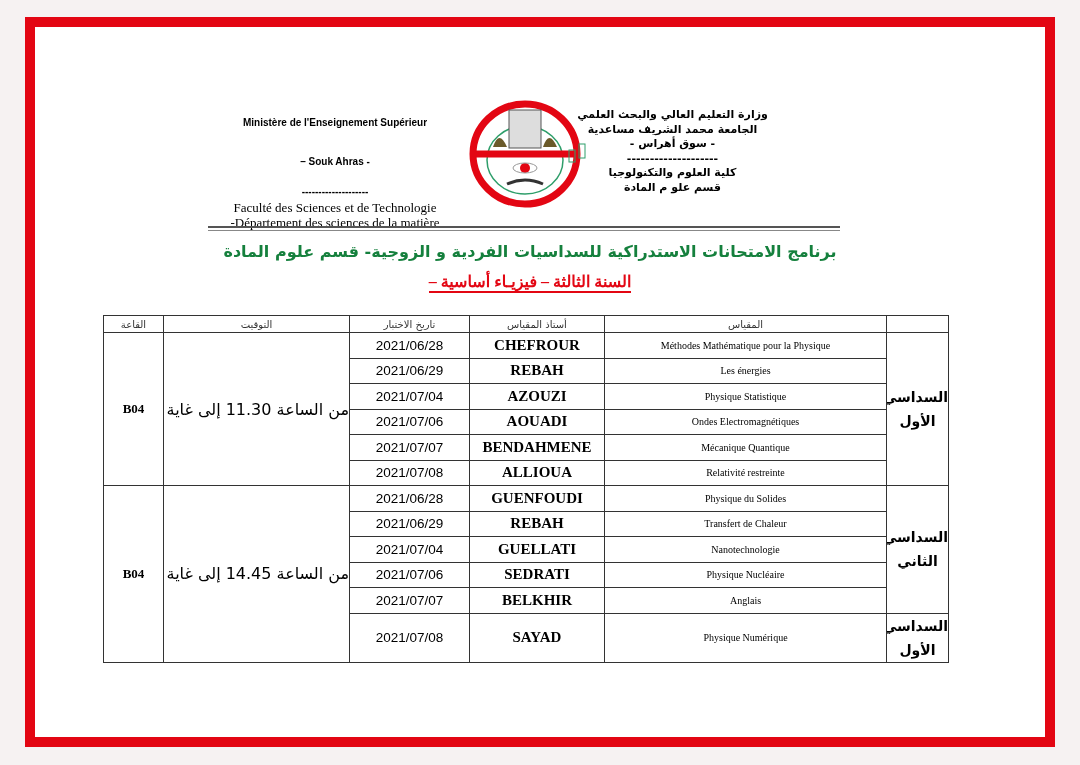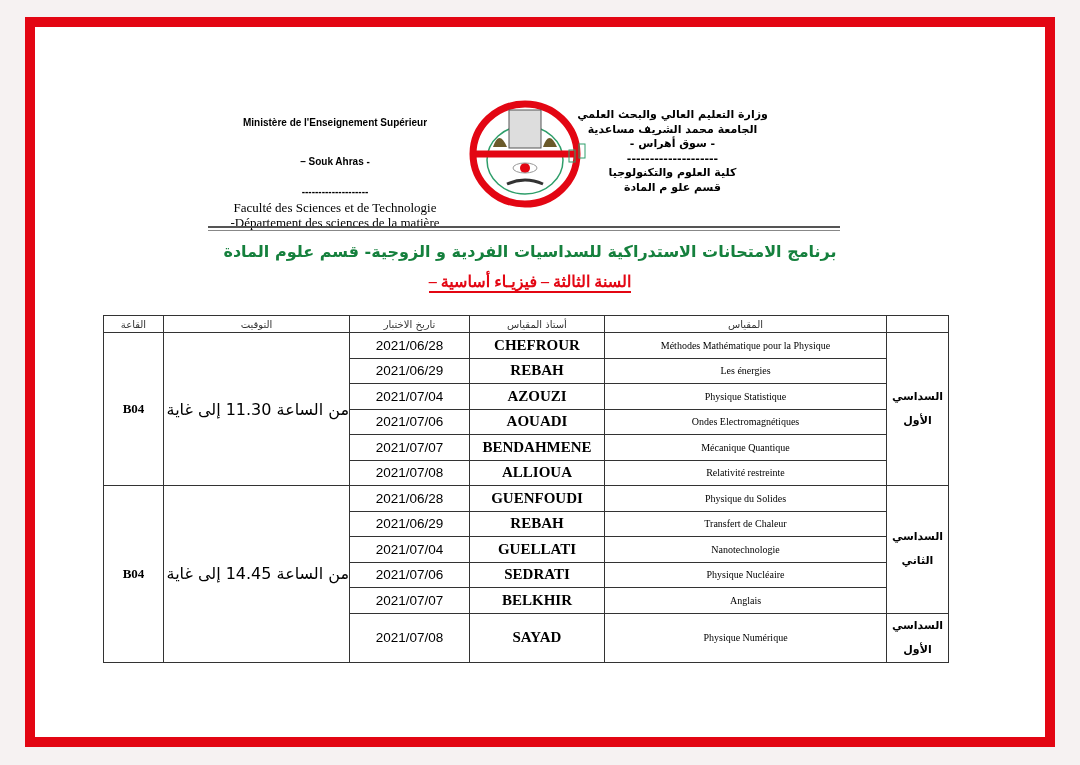--- a/index.html
+++ b/index.html
@@ -47,21 +47,21 @@
   table.sched th {
     font-family:"DejaVu Sans", sans-serif; font-weight:normal; font-size:10px; height:16px; color:#333;
   }
   table.sched tr.r td { height:24.5px; }
   table.sched tr.r.tall td { height:48px; }
   .c-room { width:60px; font-weight:bold; font-size:13px; }
   .c-time { width:186px; font-family:"DejaVu Sans", sans-serif; font-size:16px; direction:rtl; }
   .c-date { width:120px; font-family:"Liberation Sans", sans-serif; font-size:13.5px; }
   .c-prof { width:135px; font-weight:bold; font-size:15px; }
   .c-mod { width:282px; font-size:10px; }
-  .c-sem { width:61px; font-family:"DejaVu Sans", sans-serif; font-weight:bold; font-size:11px; line-height:24px; direction:rtl; white-space:normal !important; }
+  .c-sem { width:61px; font-family:"DejaVu Sans", sans-serif; font-weight:bold; font-size:14px; line-height:24px; direction:rtl; white-space:normal !important; }
 </style>
 </head>
 <body>
 
 <div class="frame"></div>
 
 <div class="hdr-fr">
   <div class="sans">Ministère de l'Enseignement Supérieur</div>
   <div class="gap"></div>
   <div class="sans">– Souk Ahras -</div>

